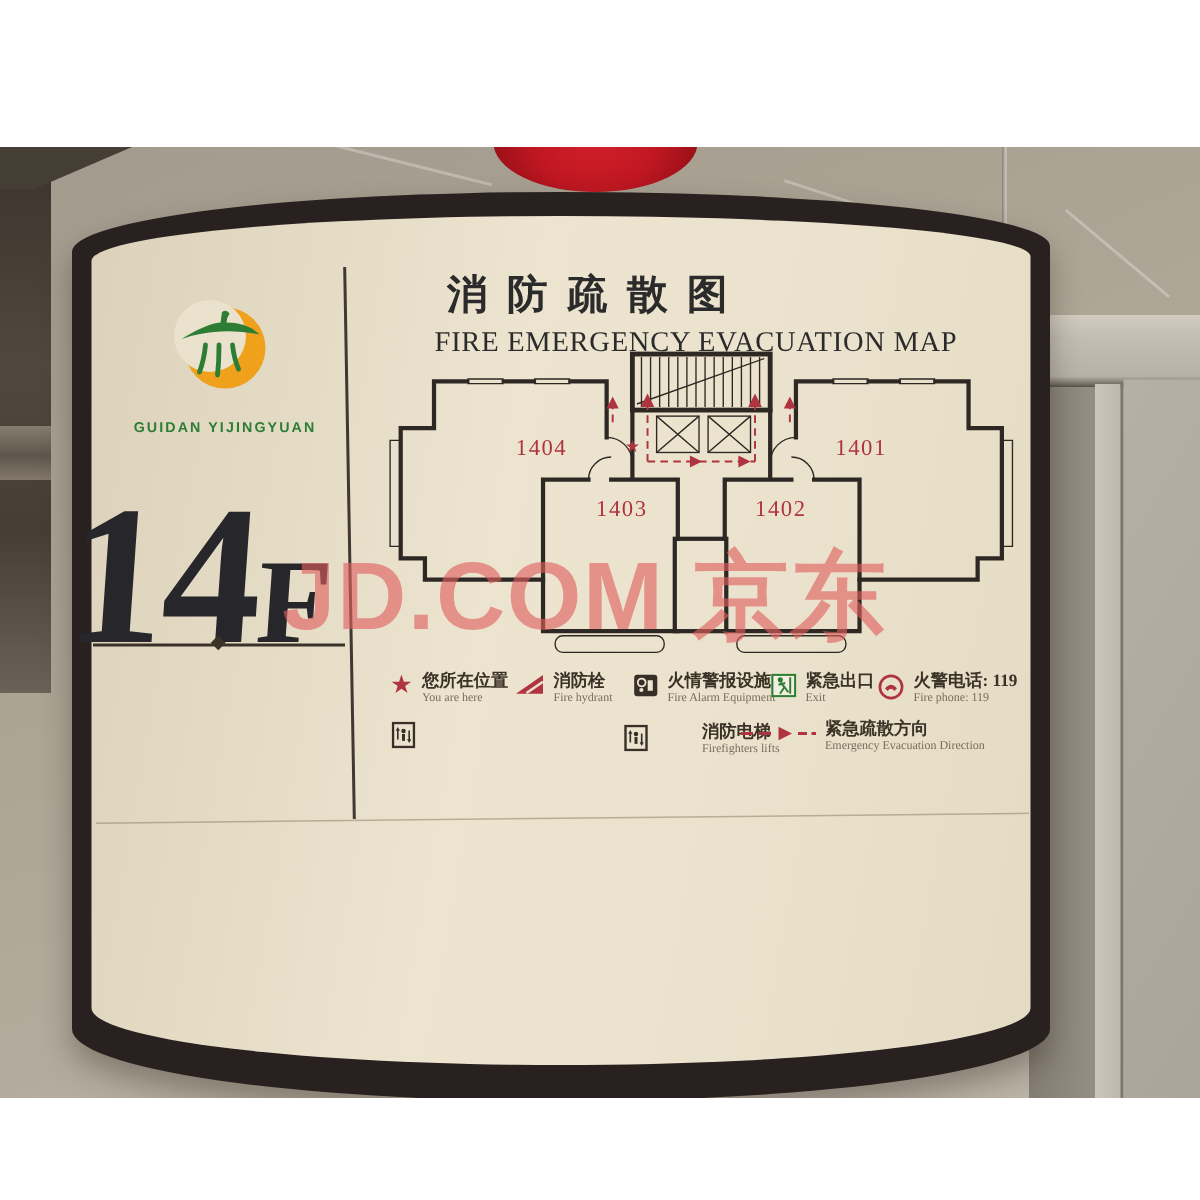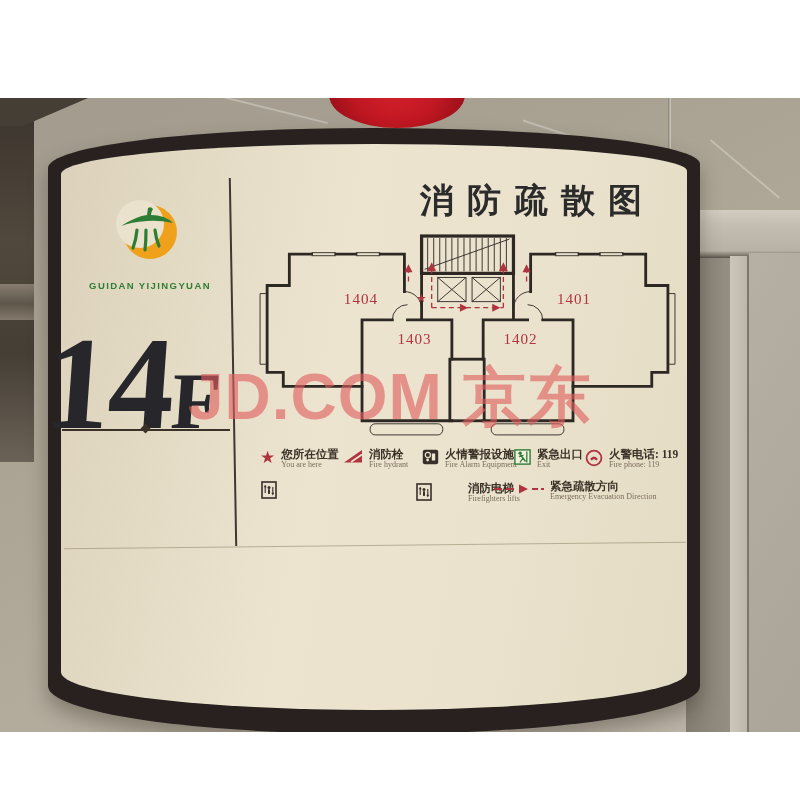--- a/index.html
+++ b/index.html
@@ -50,22 +50,22 @@
   .floor-big .num{font-size:132px;font-weight:bold;letter-spacing:-2px;}
   .floor-big .suf{font-size:80px;font-weight:bold;}
   .floor-divider{position:absolute;left:62px;top:331px;width:168px;height:1.5px;background:#3a3228;}
   .floor-diamond{position:absolute;left:142px;top:327px;width:7px;height:7px;background:#3a3228;
     transform:rotate(45deg);}
   .building-label{position:absolute;left:40px;top:337px;width:200px;text-align:center;
     font-size:26px;font-weight:bold;letter-spacing:4px;color:var(--ink,#26262b);}
   .v-divider{position:absolute;left:232px;top:80px;width:2px;height:368px;background:#3f3833;
     transform:rotate(-1deg);}
   
-  .title-cn{position:absolute;left:285px;top:80px;width:370px;text-align:right;
-    font-size:34px;font-weight:bold;letter-spacing:13px;text-indent:13px;color:#2b2b2b;}
+  .title-cn{position:absolute;left:285px;top:80px;width:370px;text-align:left;
+    font-size:27px;font-weight:bold;letter-spacing:13px;text-indent:13px;color:#2b2b2b;}
   .title-en{position:absolute;left:254px;top:120px;width:420px;text-align:center;
     font-size:19px;letter-spacing:.5px;color:#2b2b2b;}
   .plan{position:absolute;left:253px;top:135px;width:424px;height:212px;}
   
   .leg{position:absolute;display:flex;align-items:flex-start;gap:6px;}
   .leg-icon{flex:0 0 auto;display:block;margin-top:1px;}
   .leg-star{font-family:"DejaVu Sans",sans-serif;font-size:17px;line-height:17px;
     color:var(--plan-red,#b03440);}
   .leg-cn{display:block;font-size:11.5px;font-weight:bold;color:#3a3127;line-height:12px;}
   .leg-en{display:block;font-size:8px;color:#7a6d5c;line-height:10px;}
@@ -113,20 +113,21 @@
       </svg>
       <div class="brand-en">GUIDAN YIJINGYUAN</div>
 
       <div class="floor-big"><span class="num">14</span><span class="suf">F</span></div>
       <div class="floor-divider"></div>
       <div class="floor-diamond"></div>
 
       <div class="v-divider"></div>
 
       <div class="title-cn">消防疏散图</div>
+      <div class="title-en">FIRE EMERGENCY EVACUATION MAP</div>
 
       <svg class="plan" viewBox="0 0 420 210">
         <g style="stroke:var(--plan-ink,#2d2824)" fill="none" stroke-width="2.8" stroke-linecap="square">
           <rect x="167" y="3" width="91" height="37" stroke-width="3.2"></rect>
           <path d="M167,40 V84 M258,40 V84"></path>
           <path d="M36,21 H58 M82,21 H102 M126,21 H150 M36,21 V52 M36,52 H14 M14,52 V138 M14,138 H30 M30,138 V152 M30,152 H108 M150,21 V58"></path>
           <path d="M275,21 H299 M323,21 H343 M367,21 H389 M389,21 V52 M389,52 H411 M411,52 V138 M411,138 H395 M395,138 V152 M395,152 H317 M275,21 V58"></path>
           <path d="M108,86 H138 M153,86 H197 M108,86 V186 M197,86 V125 M108,186 H197"></path>
           <path d="M228,86 H272 M287,86 H317 M317,86 V186 M228,86 V125 M228,186 H317"></path>
           <rect x="195" y="125" width="34" height="61"></rect>

